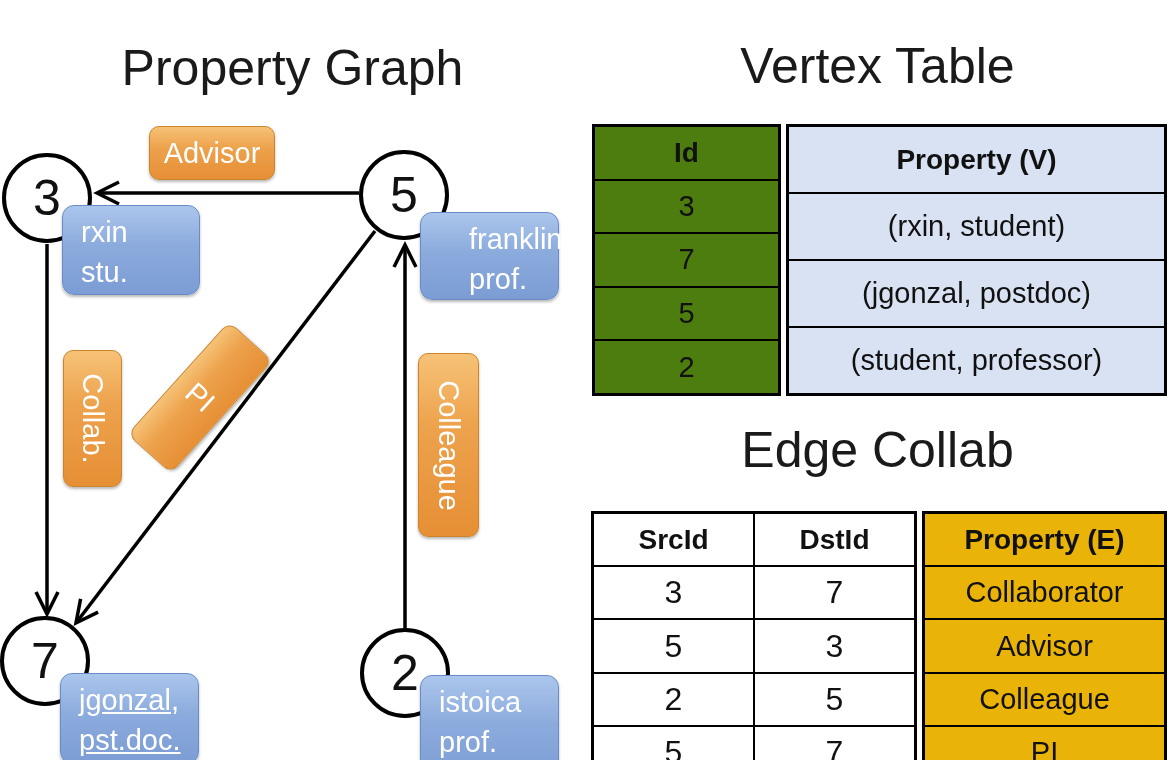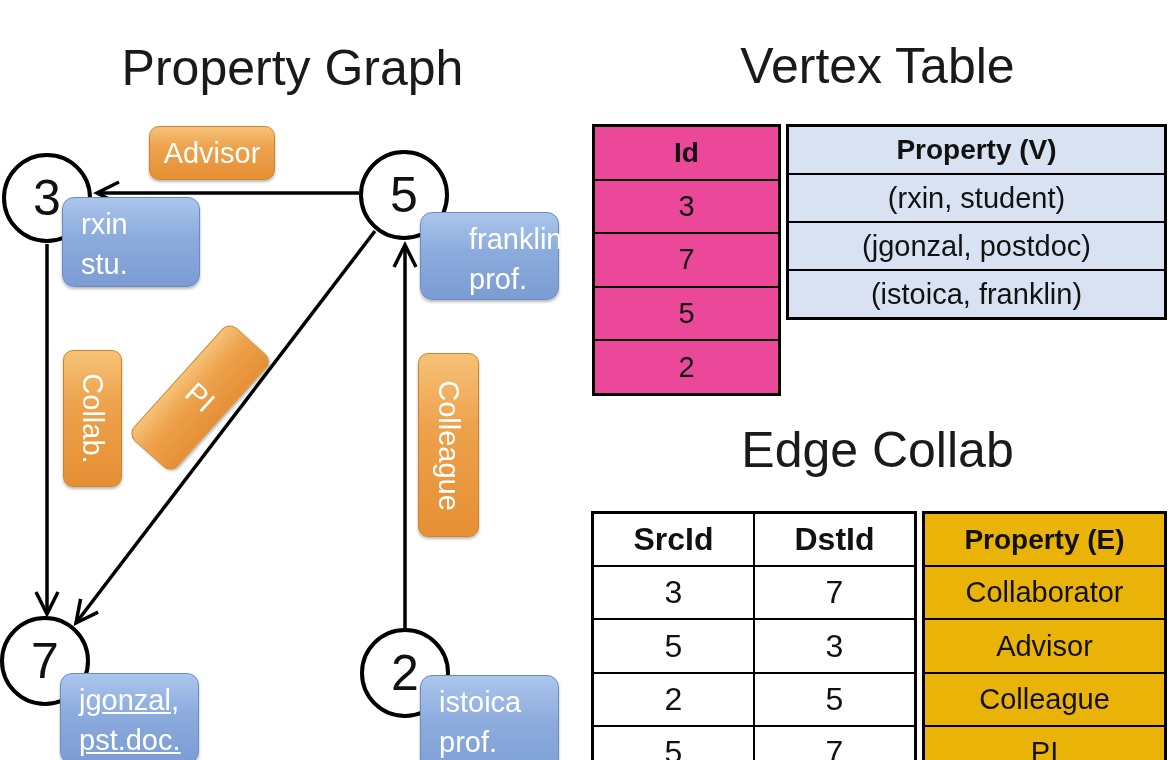--- a/index.html
+++ b/index.html
@@ -41,45 +41,45 @@
   #lab-pi{left:124px;top:345px;width:150px;height:57px;transform:rotate(-48deg);}
   .vtext{transform:rotate(90deg);white-space:nowrap;}
 
   .vbox{
     position:absolute;border-radius:12px;color:#fff;
     background:linear-gradient(180deg,#abc6ec 0%,#8cabdd 45%,#7b9dd4 100%);
     border:1px solid #6a8cc6;
     box-shadow:0 2px 3px rgba(0,0,0,0.28);
     font-size:29px;line-height:40px;padding:6px 0 0 18px;box-sizing:border-box;
   }
-  #vbox-rxin{left:62px;top:174px;width:138px;height:90px;}
+  #vbox-rxin{left:62px;top:182px;width:138px;height:90px;}
   #vbox-franklin{left:420px;top:189px;width:139px;height:88px;padding-left:48px;}
   #vbox-jgonzal{left:60px;top:650px;width:139px;height:91px;text-decoration:underline;}
   #vbox-istoica{left:420px;top:652px;width:139px;height:108px;}
   .vbox span{display:block;}
 
   
   .tcol{position:absolute;box-sizing:border-box;border:3px solid #000;display:flex;flex-direction:column;}
   .tcol .cell{
     flex:1;display:flex;align-items:center;justify-content:center;
     border-bottom:2px solid #000;font-size:29px;color:#111;
   }
   .tcol .cell:last-child{border-bottom:none;}
   .tcol .hdr{font-weight:bold;font-size:28px;}
   .num{font-size:32px;}
 
-  #vt-id{left:592px;top:101px;width:189px;height:272px;background:#ec4899;}
-  #vt-prop{left:786px;top:101px;width:381px;height:196px;background:#d9e2f3;}
+  #vt-id{left:592px;top:101px;width:189px;height:272px;background:#4d7c0f;}
+  #vt-prop{left:786px;top:101px;width:381px;height:272px;background:#d9e2f3;}
 
   #et-ids{left:591px;top:488px;width:326px;height:270px;background:#fff;}
   #et-ids .row{flex:1;display:flex;border-bottom:2px solid #000;}
   #et-ids .row:last-child{border-bottom:none;}
   #et-ids .c{flex:1;display:flex;align-items:center;justify-content:center;font-size:32px;}
   #et-ids .c.first{border-right:2px solid #000;}
-  #et-ids .row.h .c{font-weight:bold;font-size:32px;}
+  #et-ids .row.h .c{font-weight:bold;font-size:28px;}
   #et-prop{left:922px;top:488px;width:245px;height:270px;background:#eab308;}
 </style>
 </head>
 <body>
 
 <div class="canvas">
 
   <div class="title" id="pg-title">Property Graph</div>
   <div class="title" id="vt-title">Vertex Table</div>
   <div class="title" id="et-title">Edge Collab</div>
@@ -143,21 +143,21 @@
     <div class="cell hdr">Id</div>
     <div class="cell num">3</div>
     <div class="cell num">7</div>
     <div class="cell num">5</div>
     <div class="cell num">2</div>
   </div>
   <div class="tcol" id="vt-prop">
     <div class="cell hdr">Property (V)</div>
     <div class="cell">(rxin, student)</div>
     <div class="cell">(jgonzal, postdoc)</div>
-    <div class="cell">(istoica, franklin)</div>
+    <div class="cell">(student, professor)</div>
   </div>
 
   <div class="tcol" id="et-ids">
     <div class="row h">
       <div class="c first">SrcId</div>
       <div class="c">DstId</div>
     </div>
     <div class="row">
       <div class="c first">3</div>
       <div class="c">7</div>

